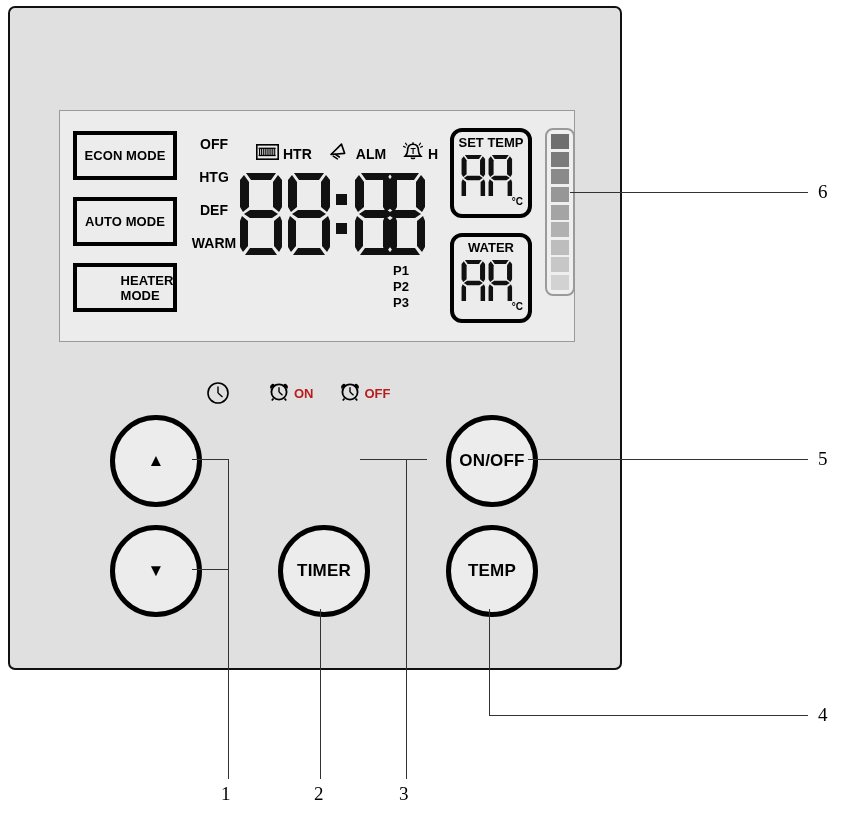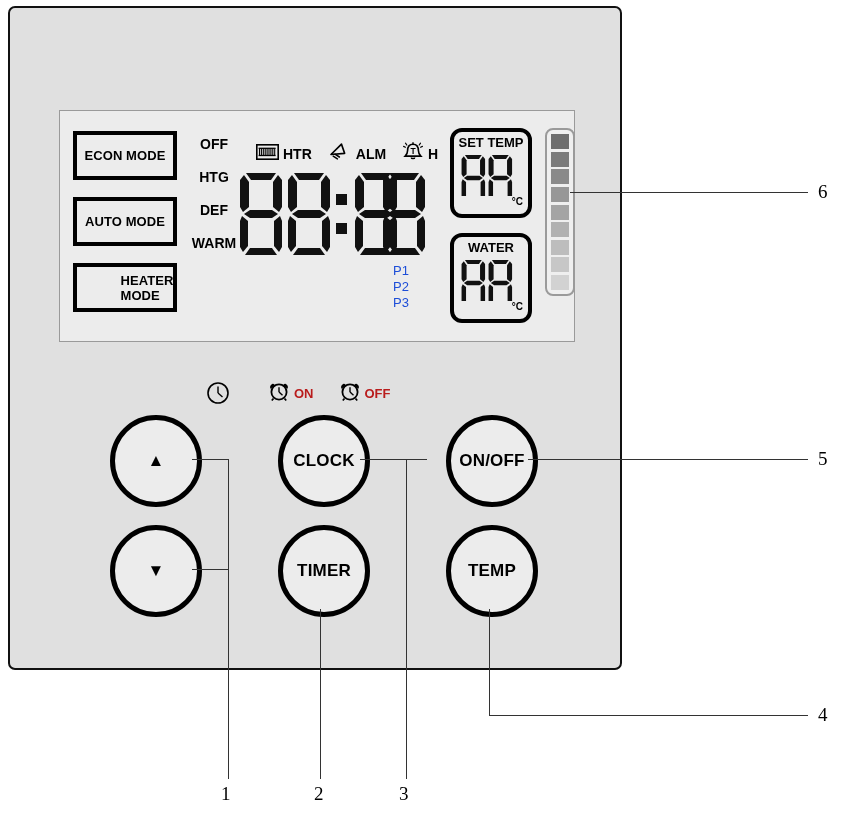--- a/index.html
+++ b/index.html
@@ -65,21 +65,21 @@
   
   .bigclock{position:absolute;left:179px;top:60px;}
 
   
   .alarm-row{position:absolute;left:207px;top:268px;display:flex;align-items:center;}
   .alarm-item{display:flex;align-items:center;margin-right:24px;}
   .alarm-item .lbl{font-size:13px;font-weight:bold;color:#b91c1c;margin-left:3px;}
 
   
   .plist{position:absolute;left:333px;top:152px;}
-  .plist div{font-size:13px;font-weight:normal;color:#1d4ed8;line-height:16px;}
+  .plist div{font-size:13px;font-weight:bold;color:#000000;line-height:16px;}
 
   
   .tbox{
     position:absolute;
     width:82px;height:90px;
     border:4px solid #000;
     border-radius:12px;
     background:#ececec;
     box-sizing:border-box;
   }
@@ -361,23 +361,20 @@
         </div>
 
     </div>
 
     <div class="rbtn sz" style="left:100px;top:407px;">
       <span>▲</span>
     </div>
     <div class="rbtn sz" style="left:100px;top:517px;">
       <span>▼</span>
     </div>
-    <div class="rbtn sz" style="left:268px;top:407px;">
-      <span>CLOCK</span>
-    </div>
     <div class="rbtn sz" style="left:268px;top:517px;">
       <span>TIMER</span>
     </div>
     <div class="rbtn sz" style="left:436px;top:407px;">
       <span>ON/OFF</span>
     </div>
     <div class="rbtn sz" style="left:436px;top:517px;">
       <span>TEMP</span>
     </div>
 

